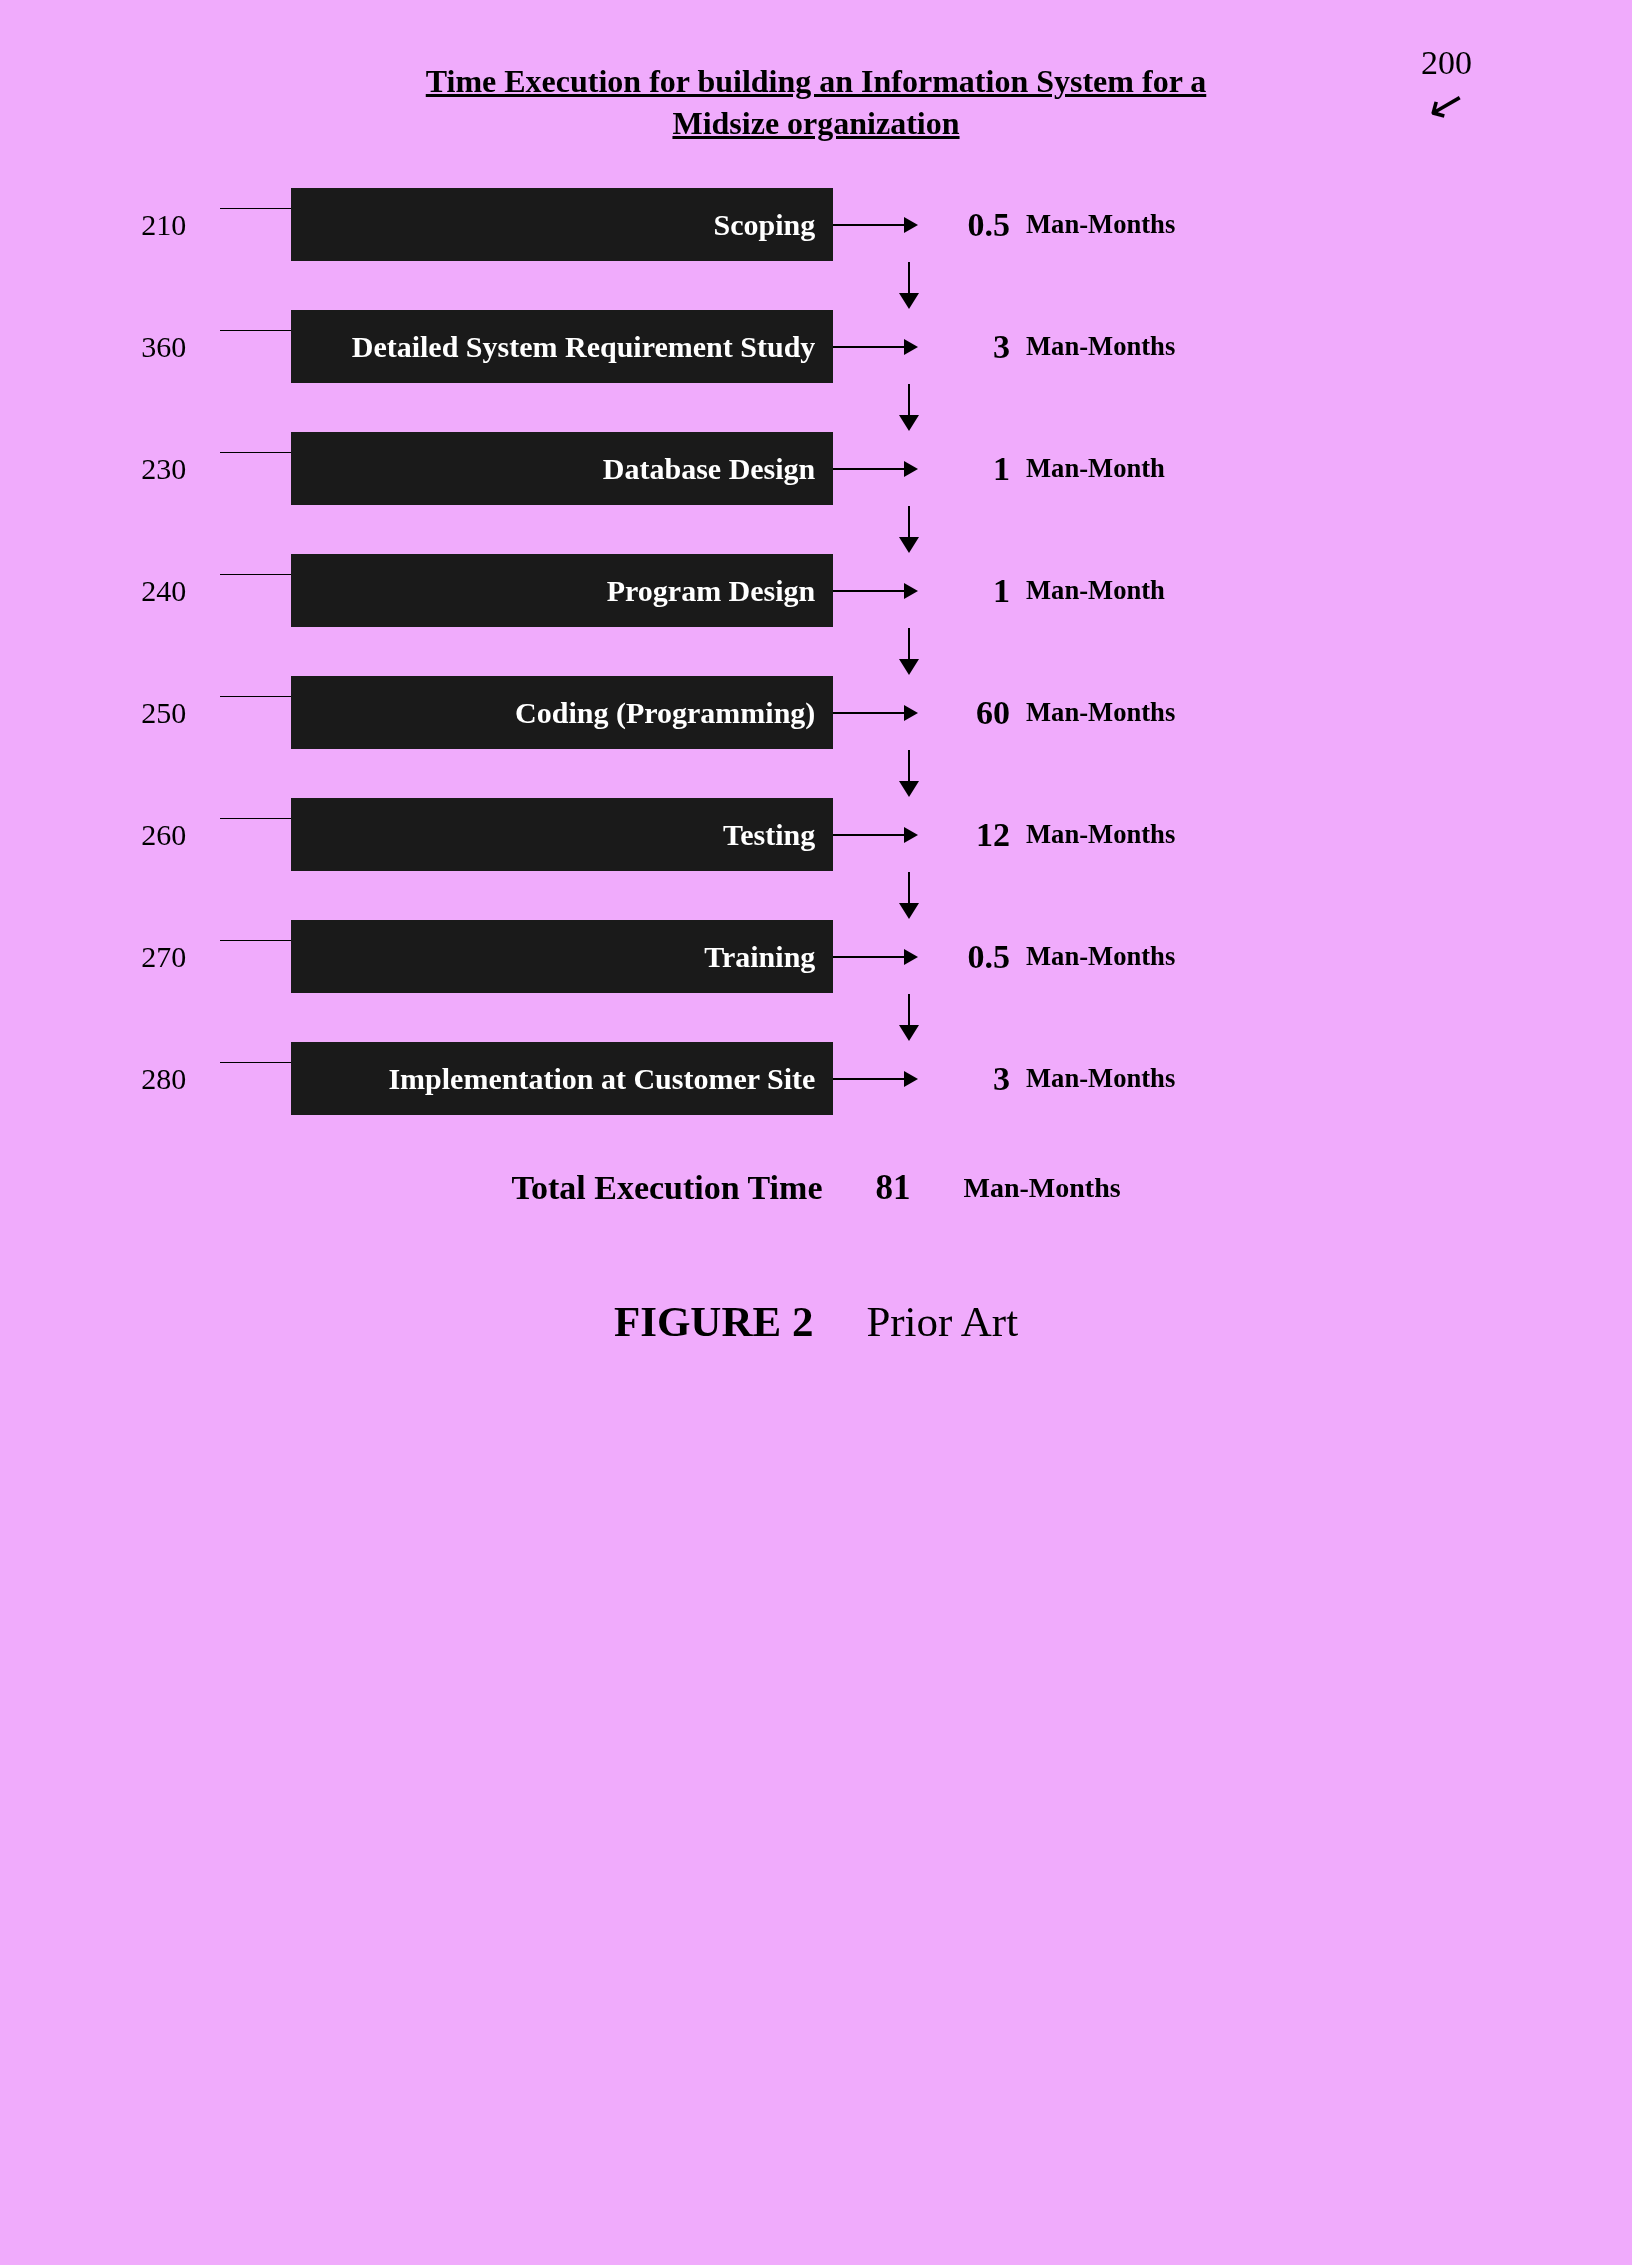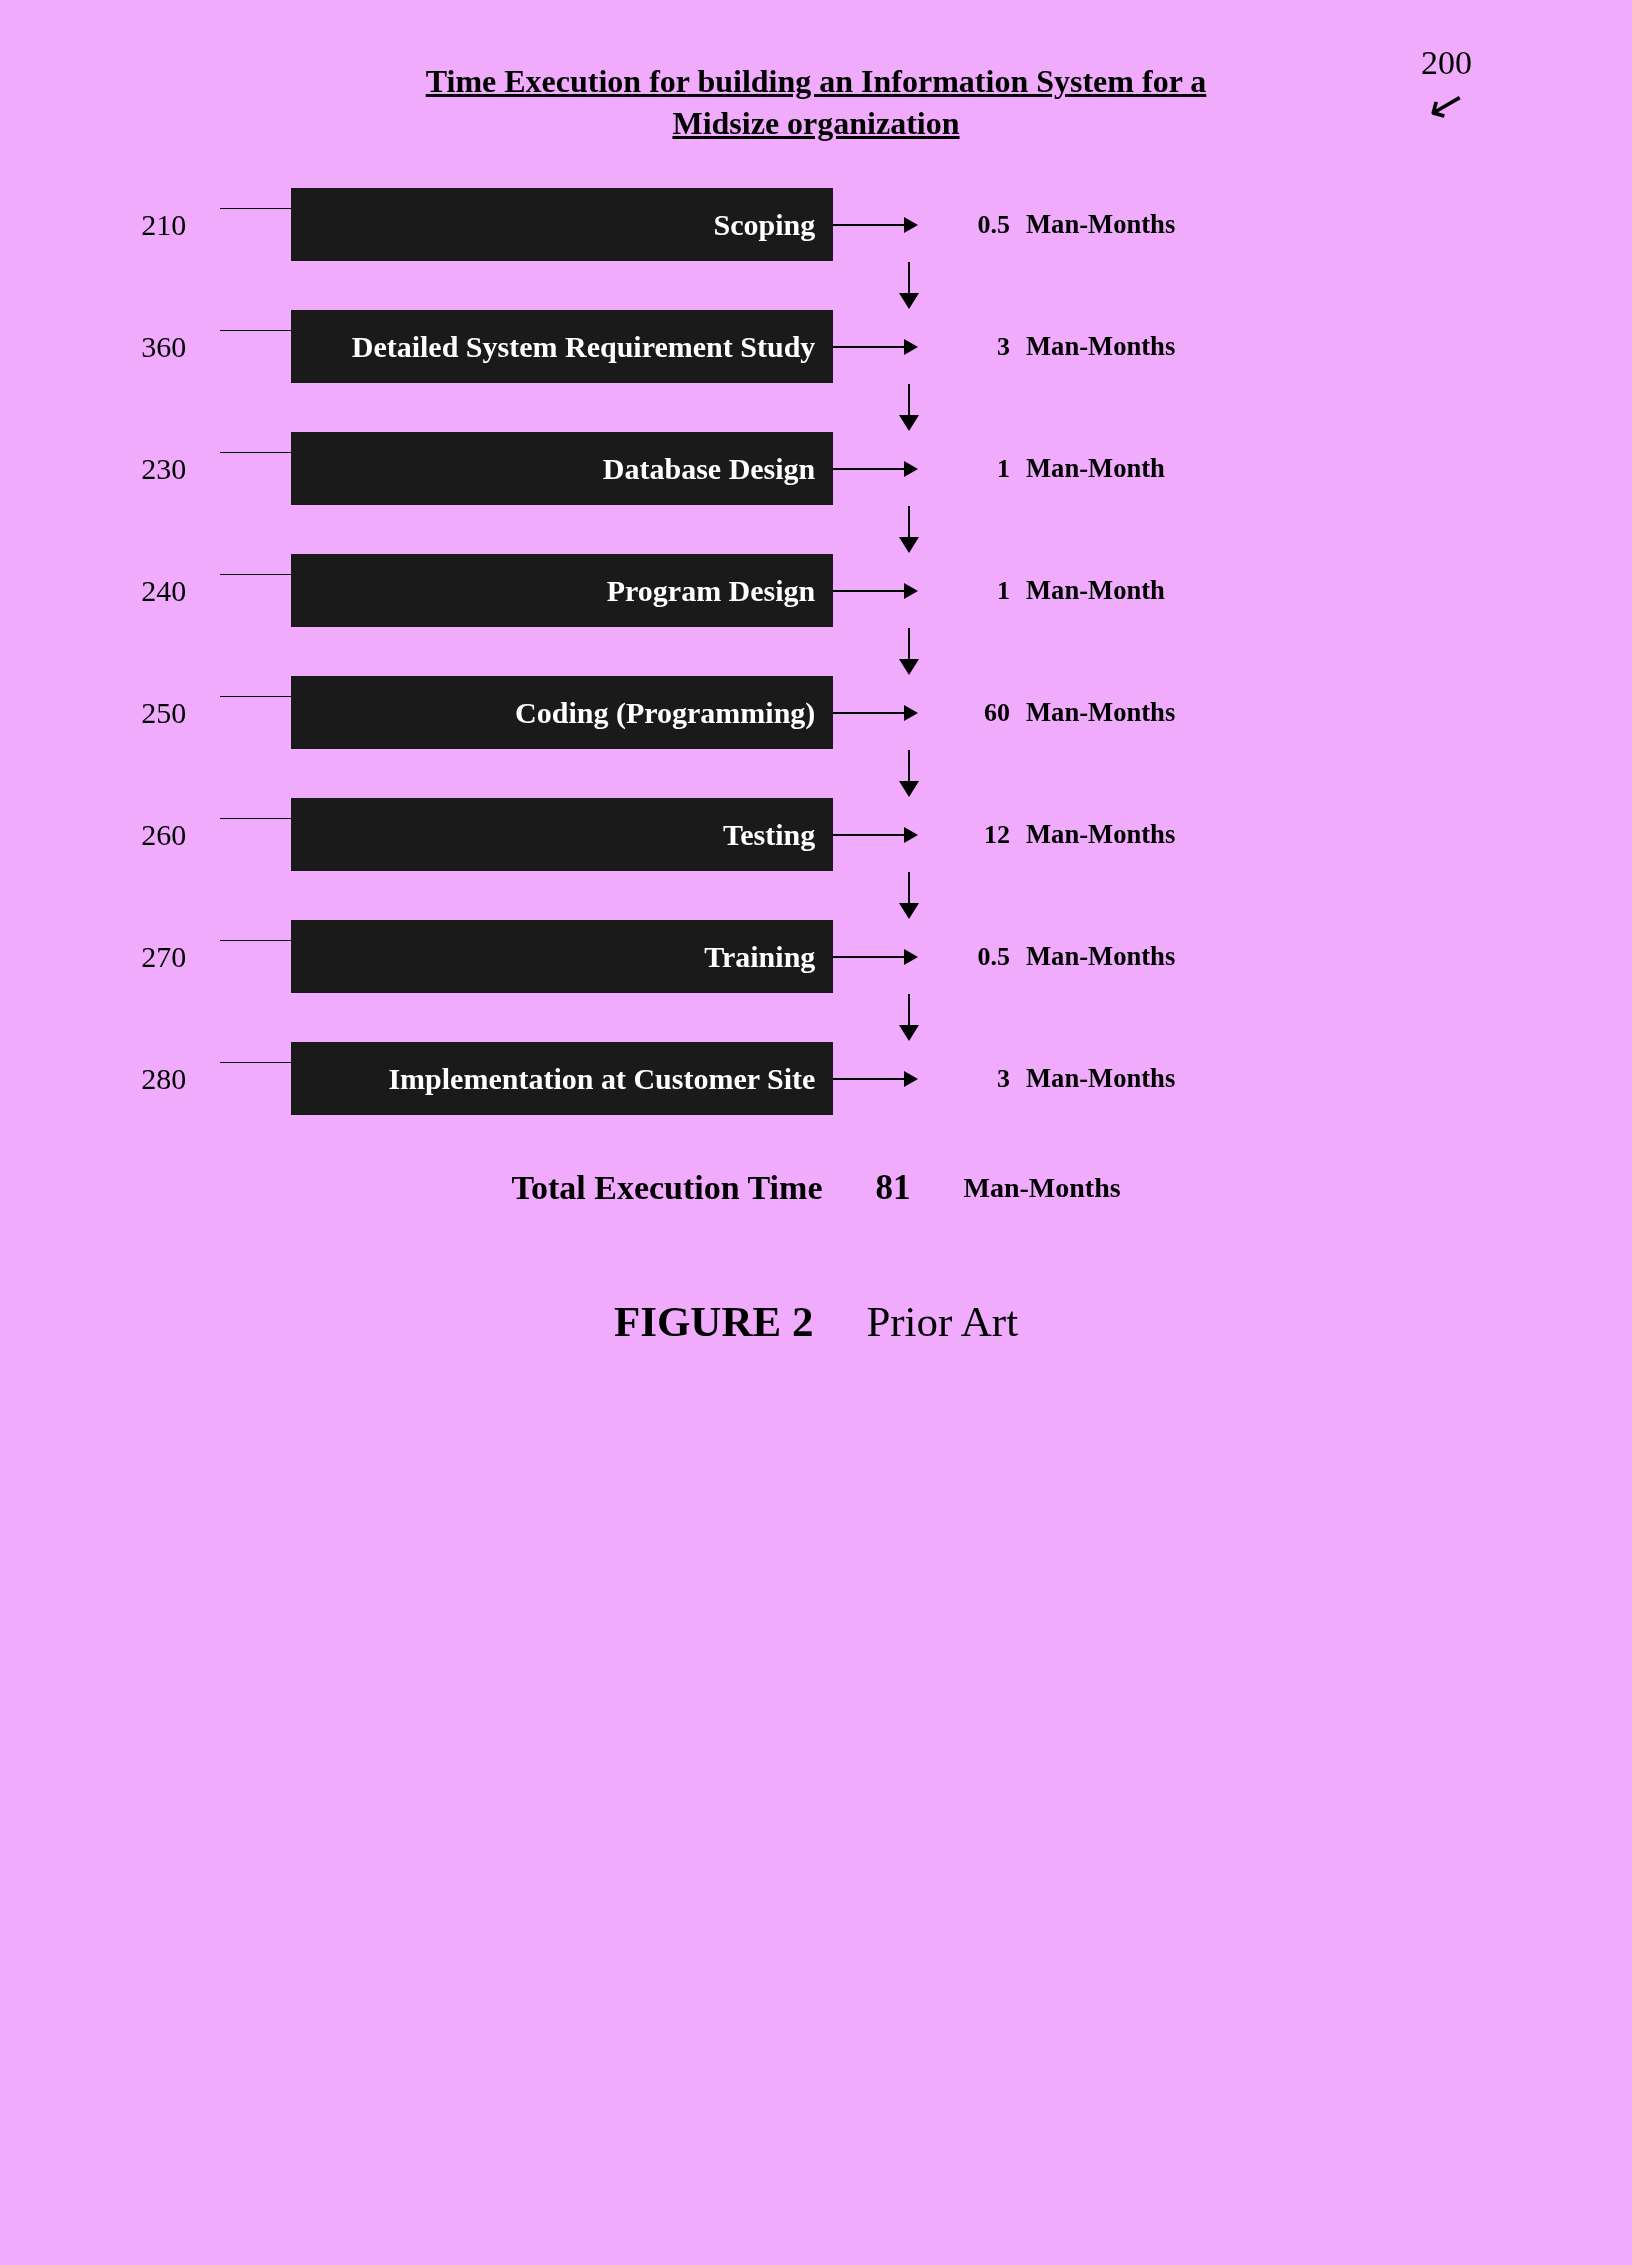--- a/index.html
+++ b/index.html
@@ -117,21 +117,21 @@
 
     .right-arrow-head {
       width: 0;
       height: 0;
       border-top: 8.9px solid transparent;
       border-bottom: 8.9px solid transparent;
       border-left: 14px solid #000;
     }
 
     .row-value {
-      font-size: 26px;
+      font-size: 34px;
       font-weight: bold;
       width: 71px;
       text-align: right;
       flex-shrink: 0;
     }
 
     .row-unit {
       font-size: 26.6px;
       font-weight: bold;
       margin-left: 16px;

